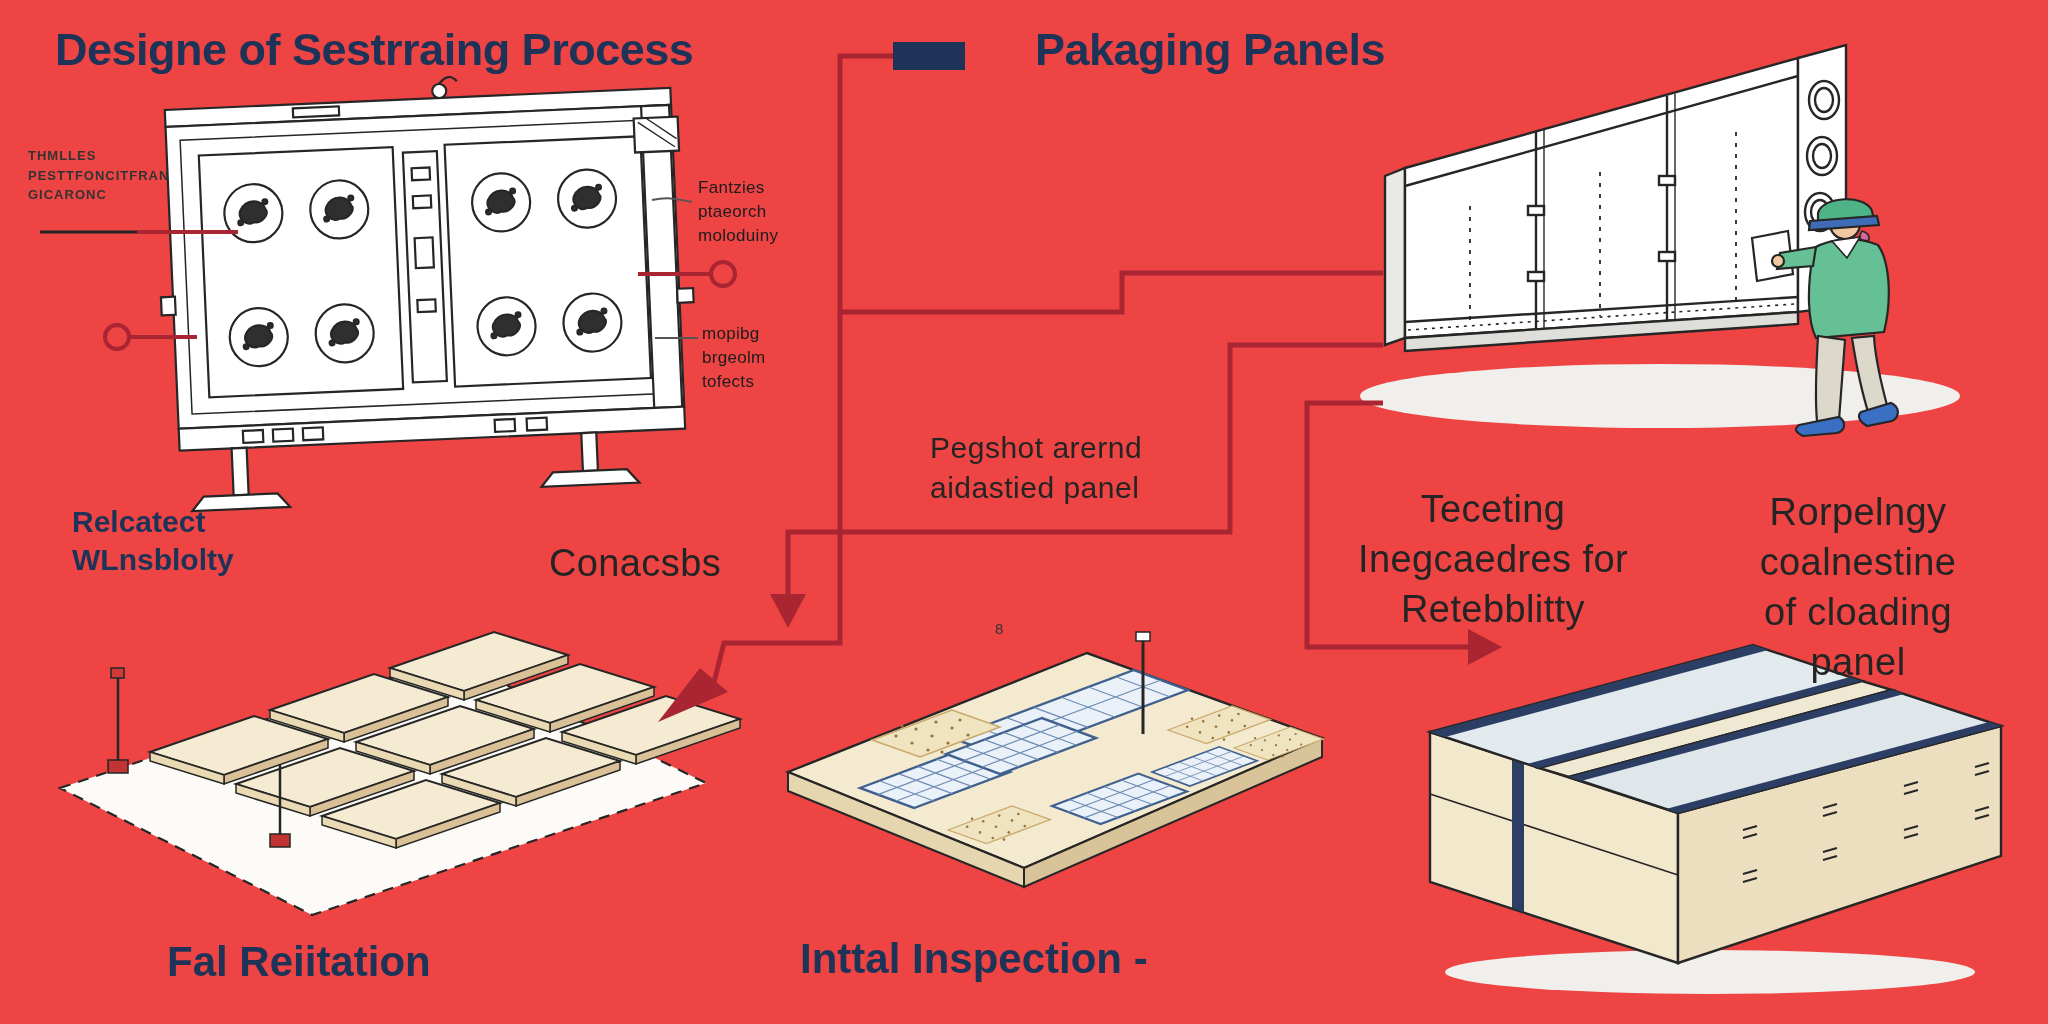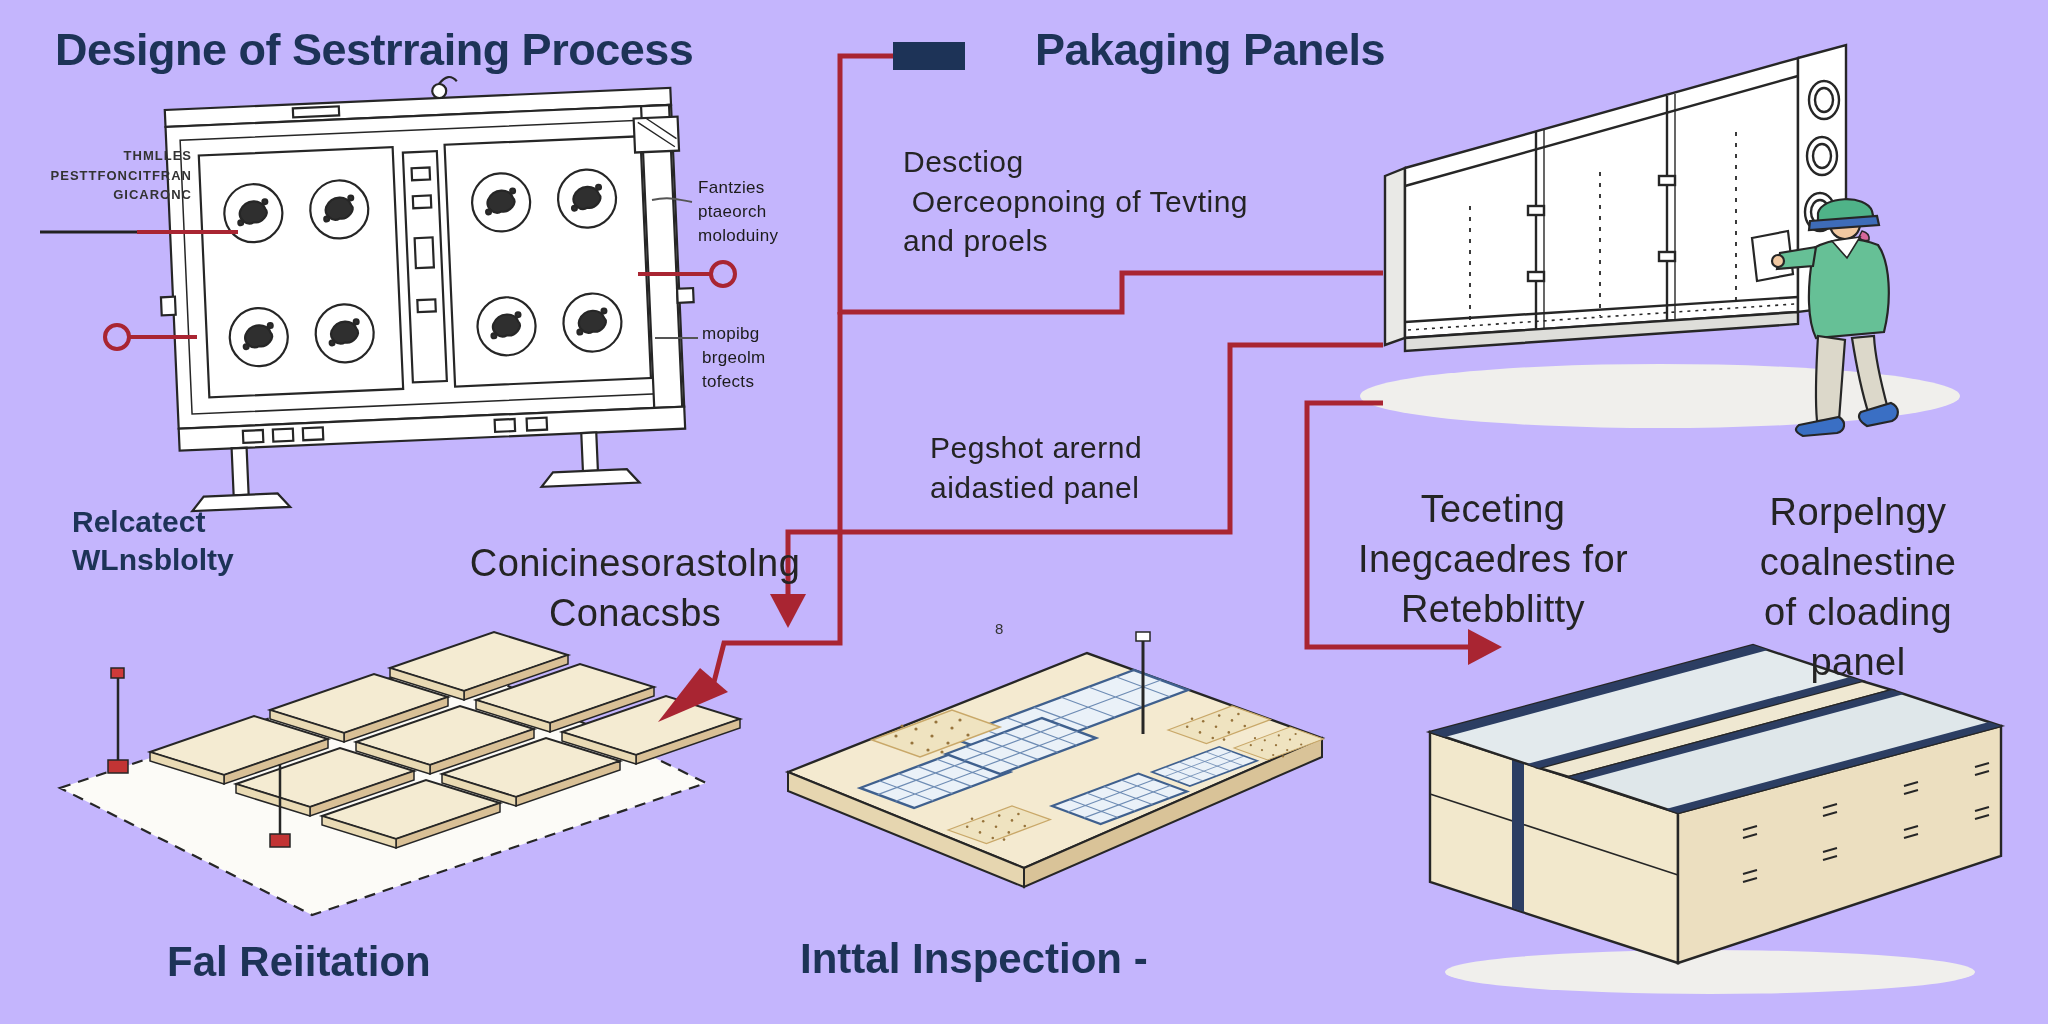--- a/index.html
+++ b/index.html
@@ -1,25 +1,25 @@
 <!DOCTYPE html>
 <html><head>
 <meta charset="utf-8">
 <style>
   html,body{margin:0;padding:0;background:#ffffff}
-  .canvas{position:relative;width:2048px;height:1024px;background:#c4b5fd;overflow:hidden;
+  .canvas{position:relative;width:2048px;height:1024px;background:#ef4444;overflow:hidden;
           font-family:"Liberation Sans",sans-serif;color:#262626}
   .abs{position:absolute}
   .title{font-weight:800;color:#1d3357;font-size:45px;letter-spacing:-0.5px;white-space:nowrap}
   .stage{font-weight:800;color:#1d3357;font-size:42px;white-space:nowrap}
   .caption{font-weight:800;color:#1d3357;font-size:30px;line-height:1.25}
   .thin{font-weight:300;color:#242424;font-size:30px;line-height:1.32;letter-spacing:0.5px}
   .thin-sm{font-weight:300;color:#242424;font-size:38px;line-height:1.32;letter-spacing:0.4px}
   .center{text-align:center}
-  .spec{font-size:13px;font-weight:600;color:#333;letter-spacing:1px;line-height:1.5;text-align:right}
+  .spec{font-size:13px;font-weight:600;color:#333;letter-spacing:1px;line-height:1.5;text-align:left}
   .sideLabel{font-size:17px;font-weight:400;color:#1c1c1c;line-height:1.4;letter-spacing:0.3px}
   .ln{display:block;white-space:pre}
   .legend-rect{background:#1d3357;width:72px;height:28px}
   .tiny{font-size:15px;color:#333}
   svg{display:block}
 </style>
 </head>
 <body>
 
 <div class="canvas">
@@ -251,29 +251,23 @@
     <span class="ln">brgeolm</span>
     <span class="ln">tofects</span>
   </div>
 
   <div class="abs caption" style="left:72px;top:503px">
     <span class="ln">Relcatect</span>
     <span class="ln">WLnsblolty</span>
   </div>
 
   <div class="abs thin-sm center" style="left:465px;top:538px;width:340px">
-    <span class="ln">Conicinesorastolng</span>
     <span class="ln">Conacsbs</span>
   </div>
 
-  <div class="abs thin" style="left:903px;top:142px">
-    <span class="ln">Desctiog</span>
-    <span class="ln"> Oerceopnoing of Tevting</span>
-    <span class="ln">and proels</span>
-  </div>
 
 
   <div class="abs thin" style="left:930px;top:428px">
     <span class="ln">Pegshot arernd</span>
     <span class="ln">aidastied panel</span>
   </div>
 
   <div class="abs thin-sm center" style="left:1343px;top:484px;width:300px">
     <span class="ln">Teceting</span>
     <span class="ln">Inegcaedres for</span>

